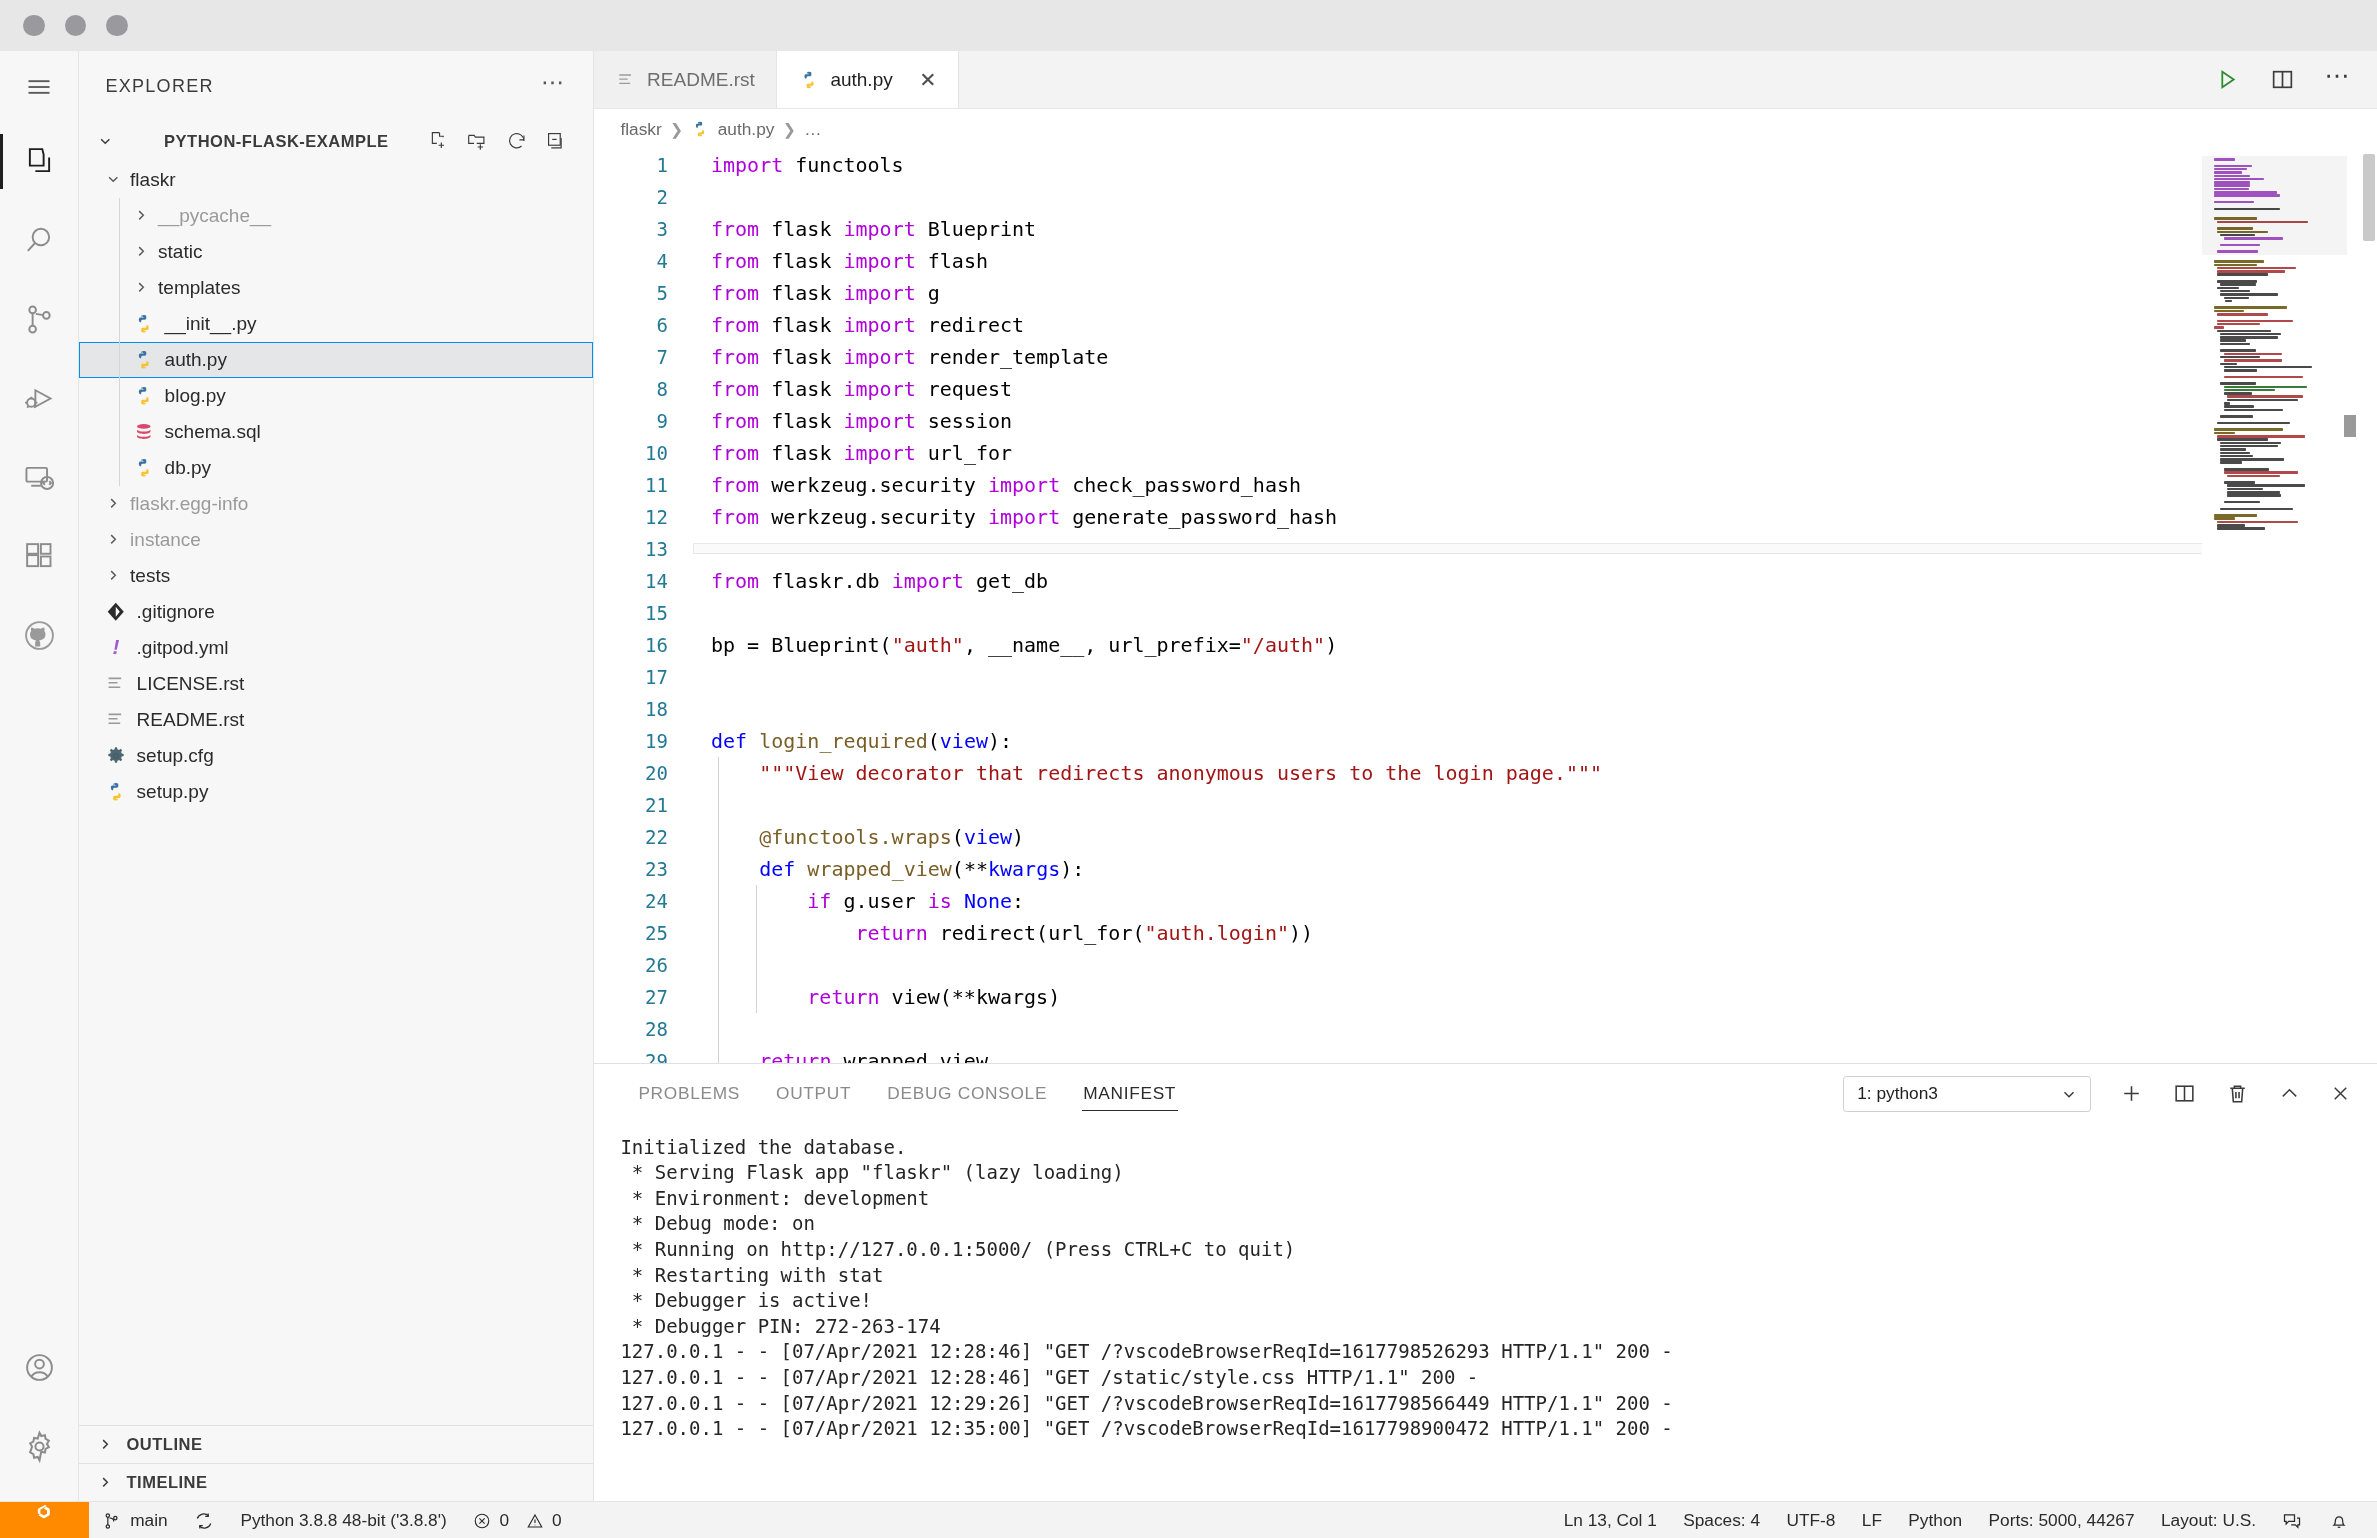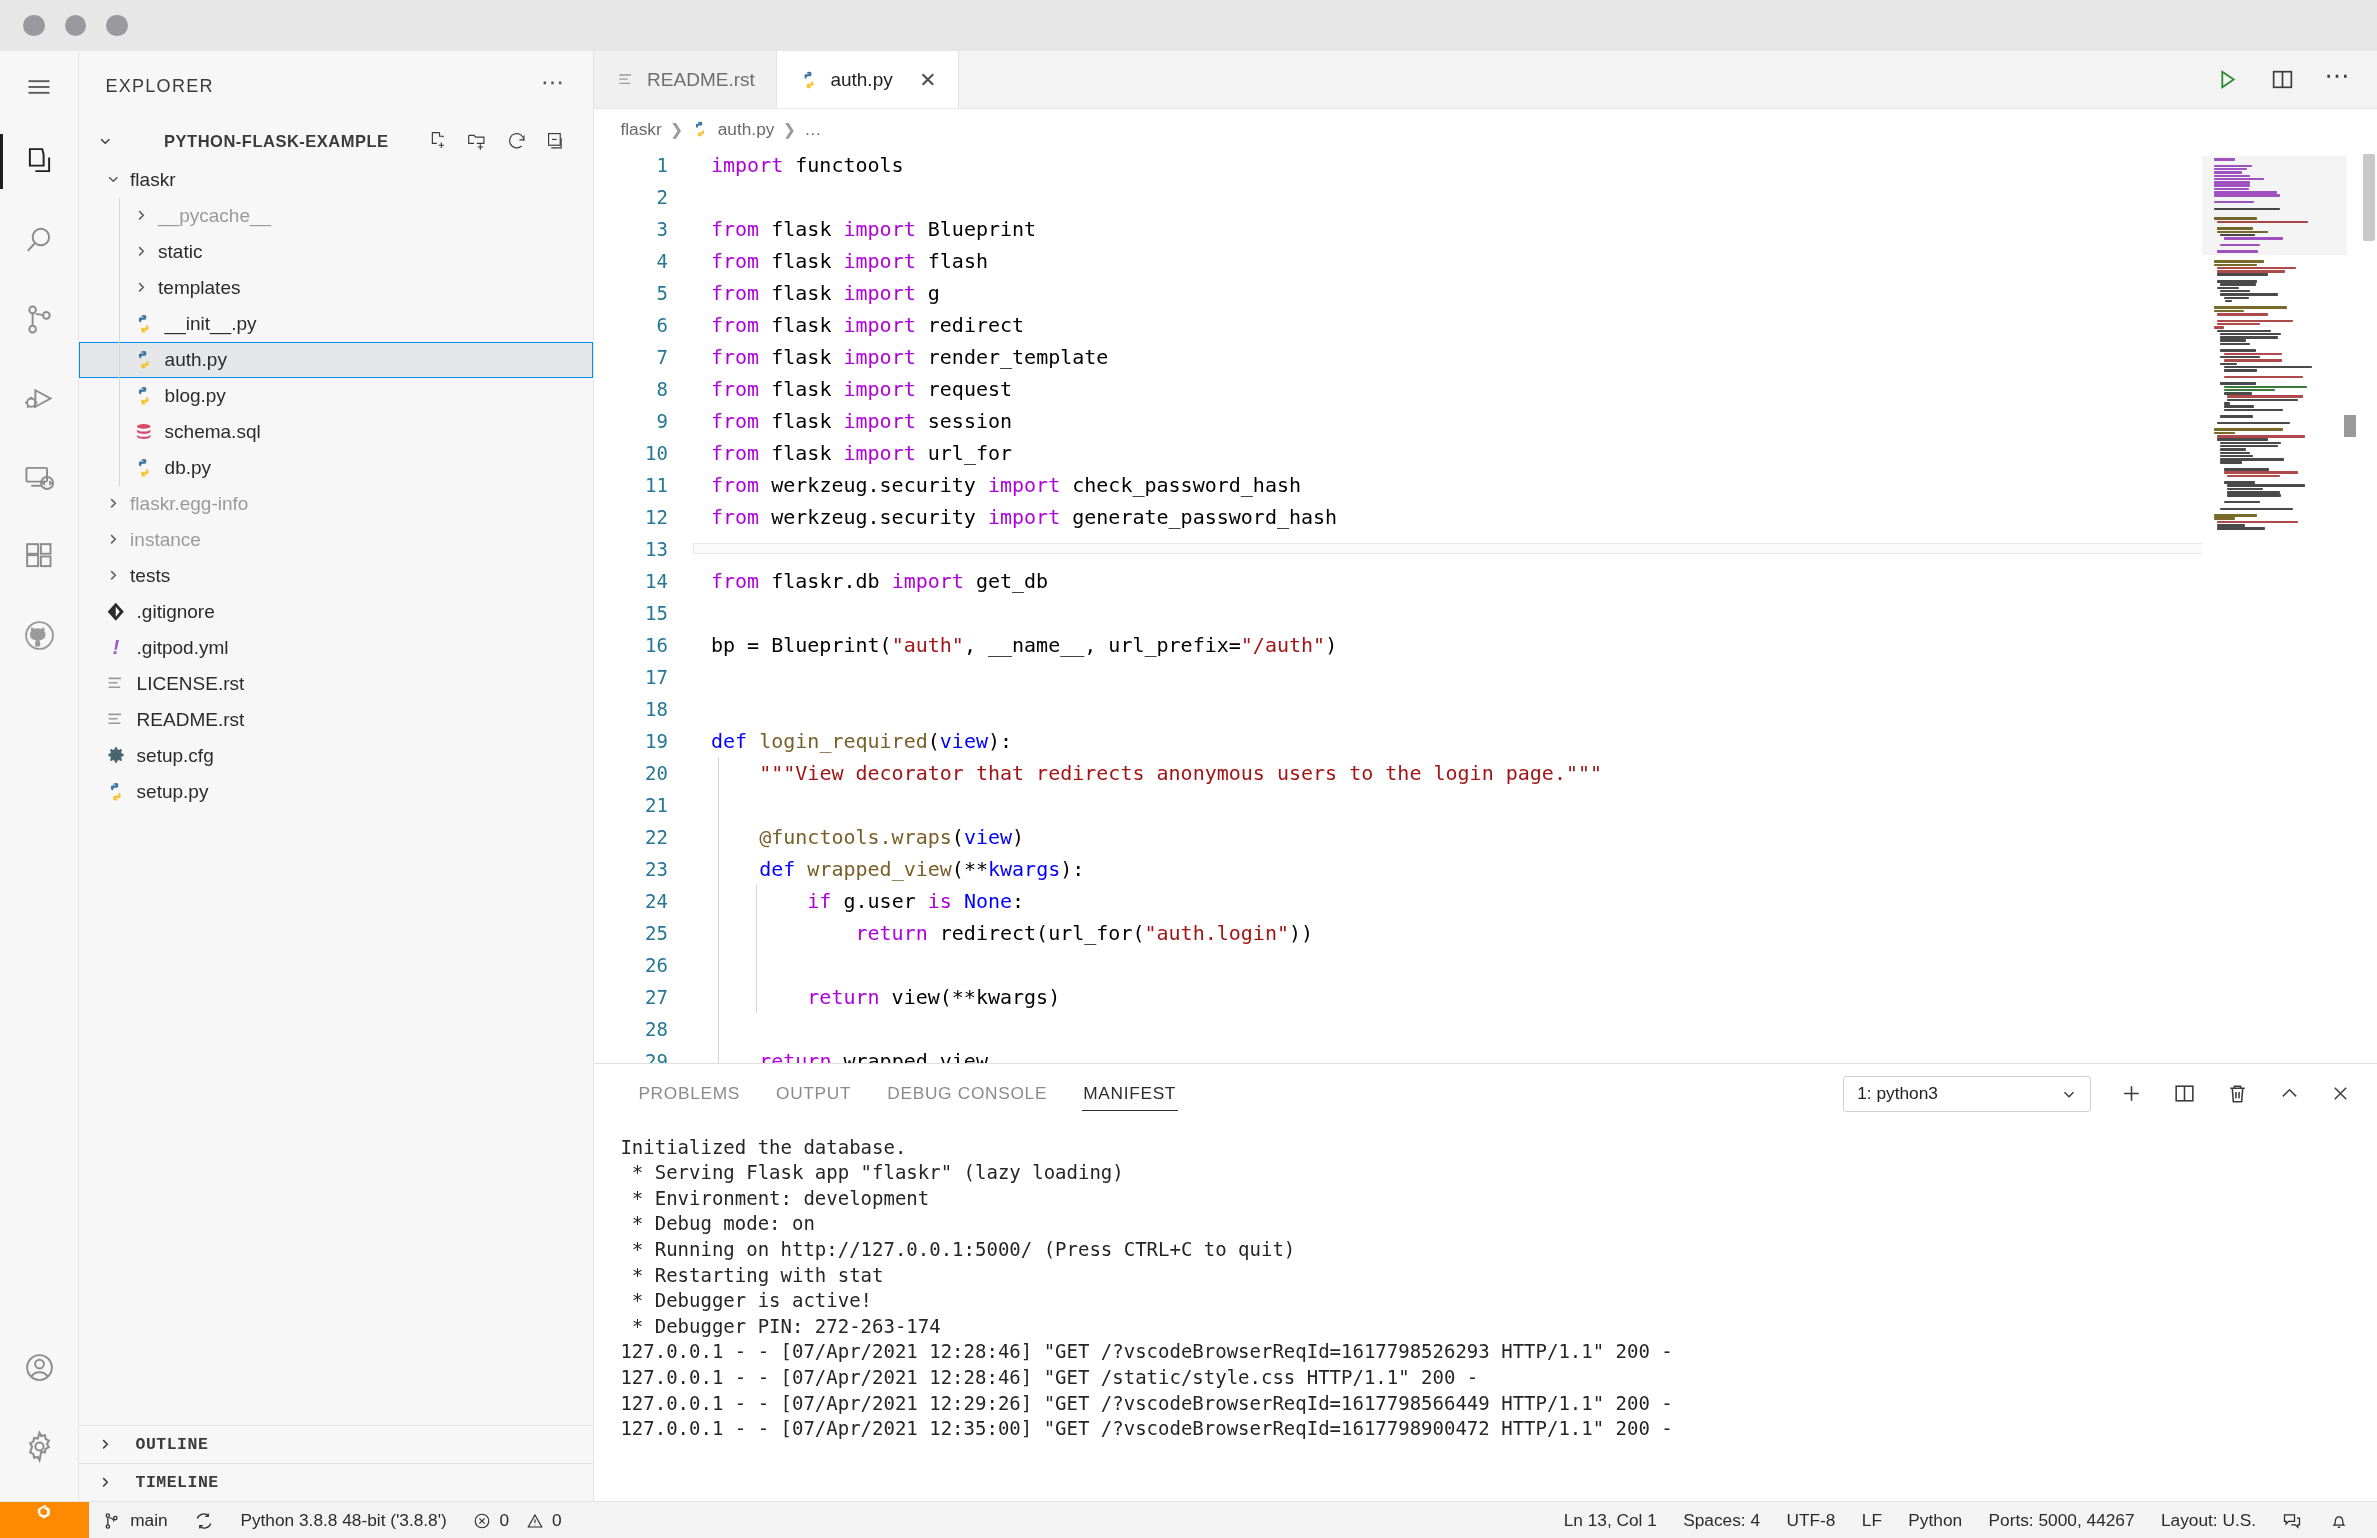--- a/index.html
+++ b/index.html
@@ -82,24 +82,24 @@
   .row.selected { background: #e4e6e8; outline: 1.7px solid #0090f1; outline-offset: -1.7px; z-index: 2;}
   .row .chev { width: 21.5px; display: inline-flex; justify-content: center; color: #5a5a5a; flex: 0 0 21.5px;}
   .row .fi { width: 28px; display: inline-flex; justify-content: center; align-items:center; flex: 0 0 28px;}
   .row .lbl { padding-left: 6.6px; }
   .row.dim .lbl { color: #9a9a9a; }
   .indent-guide {
     position: absolute; top: 0; bottom: 0; width: 0.8px; background: #d6d6d6;
   }
   .sb-bottom { flex: 0 0 auto; }
   .panel-head {
-    height: 38px; display: flex; align-items: center; gap: 22px;
+    height: 38px; display: flex; align-items: center; gap: 13px;
     border-top: 0.8px solid #e2e2e2;
     padding-left: 18px;
-    font-size: 16.5px; font-weight: bold; letter-spacing: 0.5px; color: #3b3b3b; font-family: Liberation Mono, monospace;
+    font-size: 16.5px; font-weight: bold; letter-spacing: 0.5px; color: #3b3b3b;
   }
 
   
   .editorcol { flex: 1 1 auto; display: flex; flex-direction: column; min-width: 0; background: #fff;}
 
   .tabsbar {
     height: 58px; flex: 0 0 58px;
     background: #f3f3f3;
     display: flex; align-items: stretch;
     border-bottom: 0.8px solid #e8e8e8;

